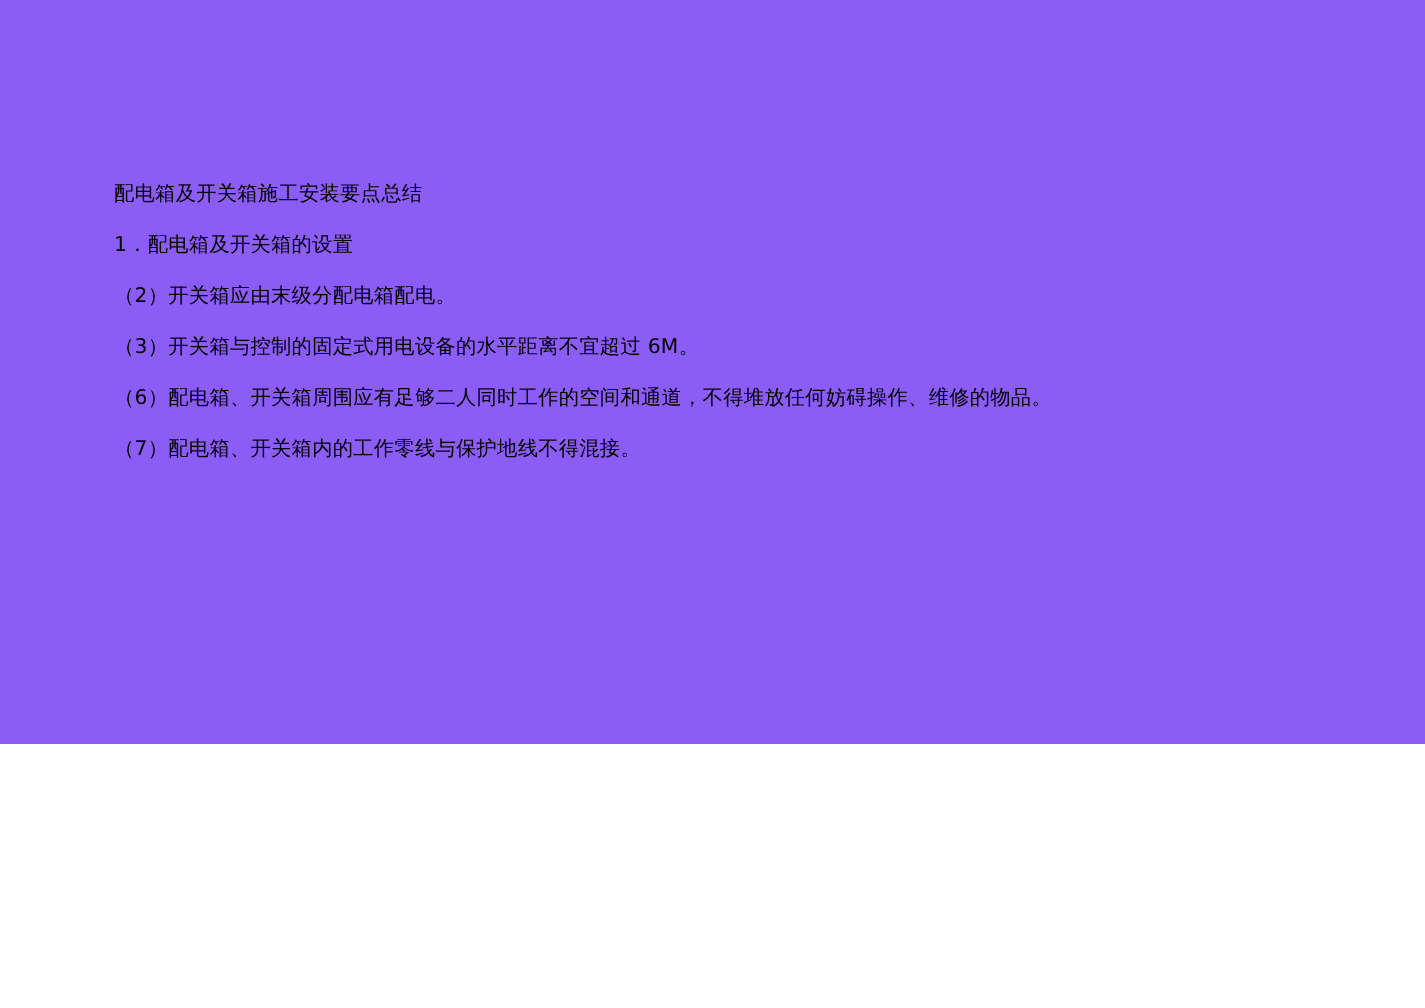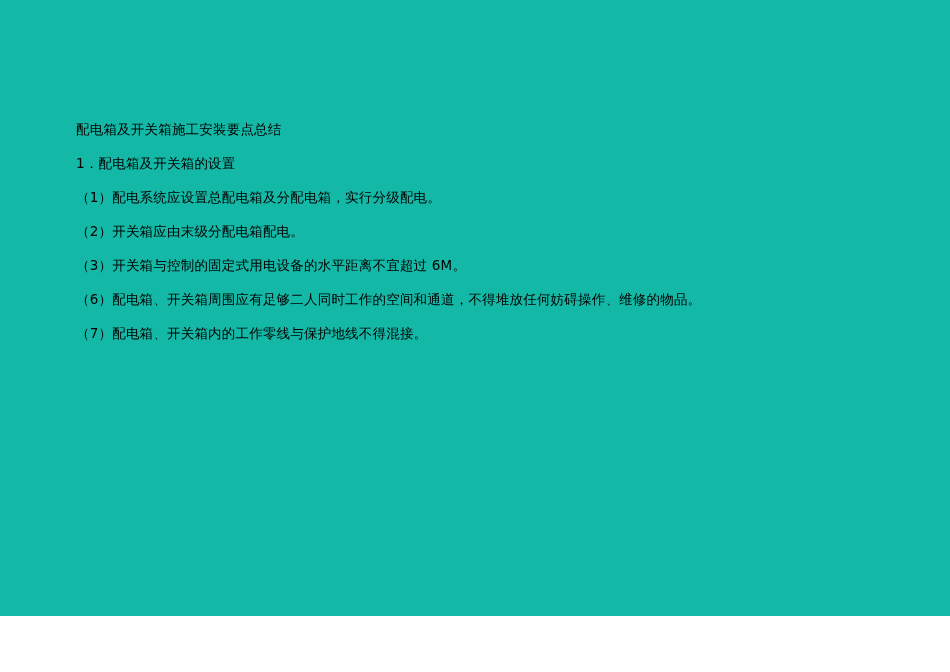--- a/index.html
+++ b/index.html
@@ -10,22 +10,22 @@
   body {
     width: 950px;
     height: 672px;
     font-family: "DejaVu Sans", "Liberation Sans", sans-serif;
     color: #000000;
     overflow: hidden;
   }
   .page {
     position: relative;
     width: 950px;
-    height: 616px;
-    background: #14b8a6;
+    height: 496px;
+    background: #8b5cf6;
     box-sizing: border-box;
   }
   .doc-body {
     position: absolute;
     left: 76px;
     top: 112px;
     width: 800px;
   }
   .para {
     font-size: 13.5px;
@@ -47,20 +47,19 @@
 </head>
 <body>
 
 <div class="page">
   <div class="doc-body">
 
     <p class="para title">配电箱及开关箱施工安装要点总结</p>
 
     <p class="para">1．配电箱及开关箱的设置</p>
 
-    <p class="para hang">（1）配电系统应设置总配电箱及分配电箱，实行分级配电。</p>
     <p class="para hang">（2）开关箱应由末级分配电箱配电。</p>
     <p class="para hang">（3）开关箱与控制的固定式用电设备的水平距离不宜超过 6M。</p>
     <p class="para hang">（6）配电箱、开关箱周围应有足够二人同时工作的空间和通道，不得堆放任何妨碍操作、维修的物品。</p>
     <p class="para hang">（7）配电箱、开关箱内的工作零线与保护地线不得混接。</p>
 
   </div>
 </div>
 
 </body></html>

